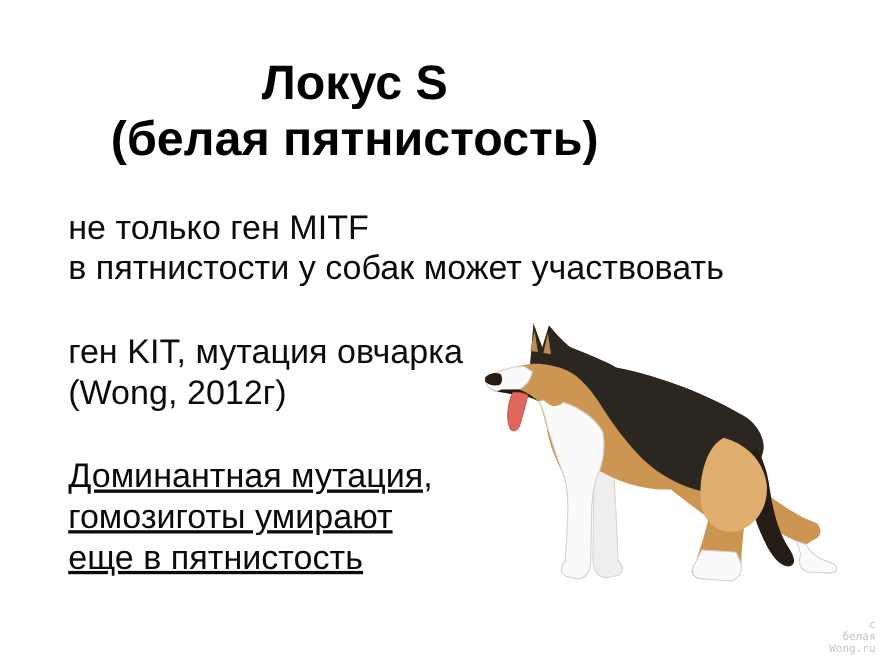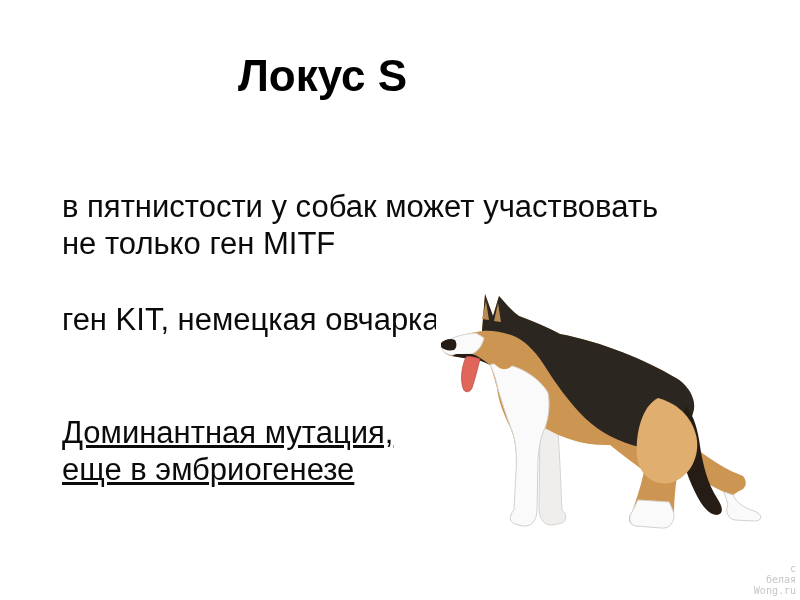--- a/index.html
+++ b/index.html
@@ -44,34 +44,37 @@
   .f-whitefar{ fill: #efeeec; stroke: #d6d4d2; stroke-width: 1; }
   .f-tongue  { fill: var(--tongue, #e0655a); stroke: var(--tongue_dark, #c14b42); stroke-width: 0.8; }
 </style>
 </head>
 <body>
 
 <div class="slide">
 
   <h1 class="title">
     <span>Локус S</span><br>
+    <span>(белая пятнистость)</span>
   </h1>
 
   <div class="para para-1">
+    <div>не только ген MITF</div>
     <div>в пятнистости у собак может участвовать</div>
-    <div>не только ген MITF</div>
   </div>
 
   <div class="para para-2">
-    <div>ген KIT, немецкая овчарка</div>
+    <div>ген KIT, мутация овчарка</div>
+    <div>(Wong, 2012г)</div>
   </div>
 
   <div class="para para-3">
     <div>Доминантная мутация,</div>
-    <div>еще в эмбриогенезе</div>
+    <div>гомозиготы умирают</div>
+    <div>еще в пятнистость</div>
   </div>
 
   <div class="dog-box">
     <svg viewBox="0 0 330 245" aria-hidden="true">
 
       <path class="f-whitefar" d="M104 140 L103 220 C103 231 108 238 117 237 L126 235 C131 233 131 226 126 222 L124 178 L122 142 Z"></path>
 
       <path class="f-tan" d="M240 145 C258 160 278 174 295 183 L307 188 C312 194 310 201 303 203 L297 207 C300 214 308 220 318 223 C327 226 327 233 318 233 L299 232 C292 231 289 224 292 216 L288 204 C270 196 252 184 240 174 Z"></path>
 
       <path class="f-white" d="M288 204 L297 207 C300 214 308 220 318 223 C327 226 327 233 318 233 L299 232 C292 231 289 224 292 216 Z"></path>

